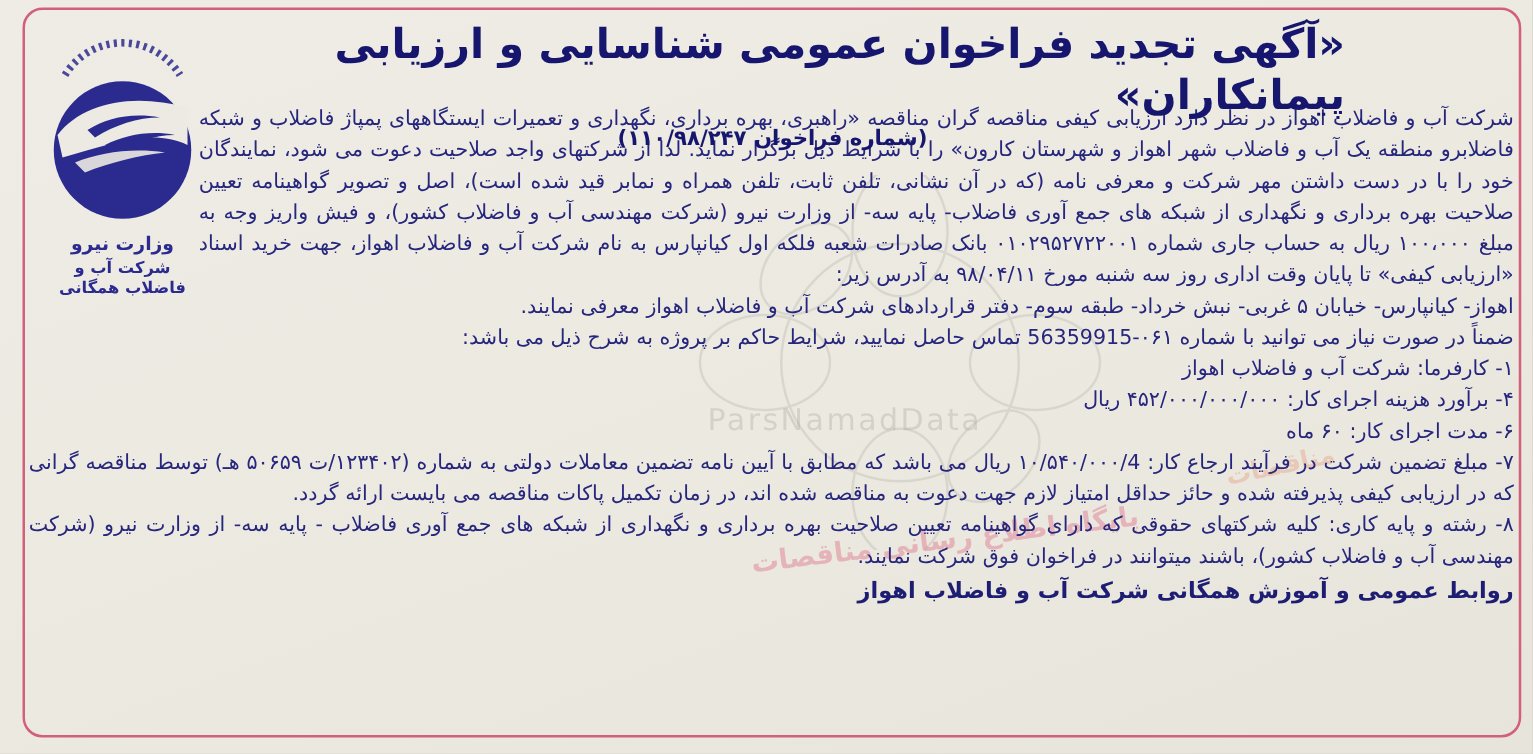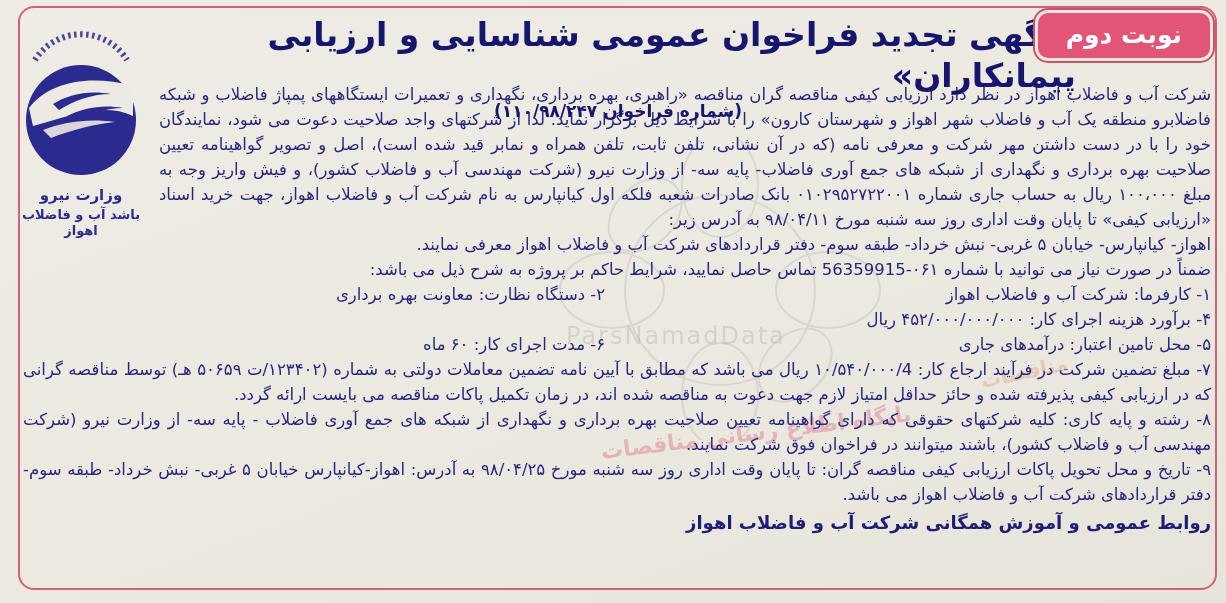--- a/index.html
+++ b/index.html
@@ -17,21 +17,21 @@
     position:absolute;top:13px;right:16px;z-index:5;
     background:#e25576;color:#fff;font-size:25px;font-weight:bold;
     padding:7px 28px 9px 28px;border-radius:10px;direction:rtl;
     box-shadow:0 0 0 3px #ece9e1,0 0 0 5px #c8536b;
   }
   
   .header{position:relative;z-index:3;text-align:center;margin:14px 150px 0 160px;direction:rtl;}
   .title{font-size:33px;font-weight:bold;color:#16166e;line-height:1.25;text-align:right;}
   .subtitle{font-size:17px;font-weight:bold;color:#16166e;margin-top:4px;}
   
-  .logo{position:absolute;top:20px;left:17px;width:128px;z-index:3;text-align:center;color:#2b2b8f;}
+  .logo{position:absolute;top:20px;left:34px;width:128px;z-index:3;text-align:center;color:#2b2b8f;}
   .logo .ministry{font-size:15px;font-weight:bold;margin-top:4px;}
   .logo .company{font-size:13px;font-weight:bold;margin-top:3px;line-height:1.25;}
   
   .wm{position:absolute;pointer-events:none;}
   .wm-flower{top:140px;left:540px;z-index:0;opacity:.5;}
   .wm-site{top:322px;left:566px;z-index:0;font-size:24px;font-weight:normal;color:#9a978f;opacity:.28;letter-spacing:2px;}
   .wm-slogan{top:420px;left:600px;z-index:0;font-size:22px;font-weight:bold;color:#e08a9b;opacity:.55;transform:rotate(-7deg);direction:rtl;}
   .wm-slogan2{top:360px;left:980px;z-index:0;font-size:20px;font-weight:bold;color:#e6a488;opacity:.45;transform:rotate(-12deg);direction:rtl;}
   
   .content{
@@ -66,61 +66,57 @@
         <ellipse cx="288" cy="150" rx="52" ry="38"></ellipse>
         <ellipse cx="105" cy="75" rx="42" ry="30" transform="rotate(-45 105 75)"></ellipse>
         <ellipse cx="255" cy="225" rx="42" ry="30" transform="rotate(-45 255 225)"></ellipse>
       </g>
     </svg>
   </div>
   <div class="wm wm-site">ParsNamadData</div>
   <div class="wm wm-slogan">پایگاه اطلاع رسانی مناقصات</div>
   <div class="wm wm-slogan2">مناقصات</div>
 
-  <div class="badge">نوبت دوم</div>
 
   <div class="header">
     <div class="title">«آگهی تجدید فراخوان عمومی شناسایی و ارزیابی پیمانکاران»</div>
     <div class="subtitle">(شماره فراخوان ۱۱۰/۹۸/۲۴۷)</div>
   </div>
 
   <div class="logo">
     <svg width="124" height="158" viewBox="0 0 124 158">
 
       <path d="M16 40 A 54 54 0 0 1 108 40" fill="none" stroke="#2b2b8f" stroke-width="6" stroke-dasharray="2.5 3.5" opacity="0.85"></path>
       <circle cx="62" cy="100" r="55" fill="#2b2b8f"></circle>
       <path d="M10 88 C 30 62, 70 54, 114 66 L 114 96 C 84 82, 52 96, 14 106 Z" fill="#eceae2"></path>
       <path d="M34 84 C 50 74, 70 70, 92 74 C 74 74, 56 80, 40 90 Z" fill="#2b2b8f"></path>
       <path d="M48 96 C 64 88, 84 84, 104 88 C 88 88, 70 94, 54 102 Z" fill="#2b2b8f"></path>
       <path d="M24 110 C 44 102, 70 98, 96 102 C 76 104, 52 110, 32 118 Z" fill="#eceae2" opacity="0.9"></path>
     </svg>
     <div class="ministry">وزارت نیرو</div>
-    <div class="company">باشد آب و فاضلاب اهواز</div>
+    <div class="company">شرکت آب و فاضلاب همگانی</div>
   </div>
 
   <div class="content">
     <div class="float-spacer"></div>
 
     <p>شرکت آب و فاضلاب اهواز در نظر دارد ارزیابی کیفی مناقصه گران مناقصه «راهبری، بهره برداری، نگهداری و تعمیرات ایستگاههای پمپاژ فاضلاب و شبکه فاضلابرو منطقه یک آب و فاضلاب شهر اهواز و شهرستان کارون» را با شرایط ذیل برگزار نماید. لذا از شرکتهای واجد صلاحیت دعوت می شود، نمایندگان خود را با در دست داشتن مهر شرکت و معرفی نامه (که در آن نشانی، تلفن ثابت، تلفن همراه و نمابر قید شده است)، اصل و تصویر گواهینامه تعیین صلاحیت بهره برداری و نگهداری از شبکه های جمع آوری فاضلاب- پایه سه- از وزارت نیرو (شرکت مهندسی آب و فاضلاب کشور)، و فیش واریز وجه به مبلغ ۱۰۰،۰۰۰ ریال به حساب جاری شماره ۰۱۰۲۹۵۲۷۲۲۰۰۱ بانک صادرات شعبه فلکه اول کیانپارس به نام شرکت آب و فاضلاب اهواز، جهت خرید اسناد «ارزیابی کیفی» تا پایان وقت اداری روز سه شنبه مورخ ۹۸/۰۴/۱۱ به آدرس زیر:</p>
     <p>اهواز- کیانپارس- خیابان ۵ غربی- نبش خرداد- طبقه سوم- دفتر قراردادهای شرکت آب و فاضلاب اهواز معرفی نمایند.</p>
     <p>ضمناً در صورت نیاز می توانید با شماره ۰۶۱-56359915 تماس حاصل نمایید، شرایط حاکم بر پروژه به شرح ذیل می باشد:</p>
 
     <div class="rows">
       <div class="row">
         <span class="cell-r">۱- کارفرما: شرکت آب و فاضلاب اهواز</span>
-        <span class="cell-l">۲- دستگاه نظارت: معاونت بهره برداری</span>
       </div>
       <div class="row">
         <span class="cell-l">۴- برآورد هزینه اجرای کار: ۴۵۲/۰۰۰/۰۰۰/۰۰۰ ریال</span>
       </div>
       <div class="row">
-        <span class="cell-r">۵- محل تامین اعتبار: درآمدهای جاری</span>
         <span class="cell-l">۶- مدت اجرای کار: ۶۰ ماه</span>
       </div>
       <p>۷- مبلغ تضمین شرکت در فرآیند ارجاع کار: ۱۰/۵۴۰/۰۰۰/4 ریال می باشد که مطابق با آیین نامه تضمین معاملات دولتی به شماره (۱۲۳۴۰۲/ت ۵۰۶۵۹ هـ) توسط مناقصه گرانی که در ارزیابی کیفی پذیرفته شده و حائز حداقل امتیاز لازم جهت دعوت به مناقصه شده اند، در زمان تکمیل پاکات مناقصه می بایست ارائه گردد.</p>
       <p>۸- رشته و پایه کاری: کلیه شرکتهای حقوقی که دارای گواهینامه تعیین صلاحیت بهره برداری و نگهداری از شبکه های جمع آوری فاضلاب - پایه سه- از وزارت نیرو (شرکت مهندسی آب و فاضلاب کشور)، باشند میتوانند در فراخوان فوق شرکت نمایند.</p>
-      <p>۹- تاریخ و محل تحویل پاکات ارزیابی کیفی مناقصه گران: تا پایان وقت اداری روز سه شنبه مورخ ۹۸/۰۴/۲۵ به آدرس: اهواز-کیانپارس خیابان ۵ غربی- نبش خرداد- طبقه سوم- دفتر قراردادهای شرکت آب و فاضلاب اهواز می باشد.</p>
     </div>
 
     <div class="sig">روابط عمومی و آموزش همگانی شرکت آب و فاضلاب اهواز</div>
   </div>
 
 </div>
 
 </body></html>

